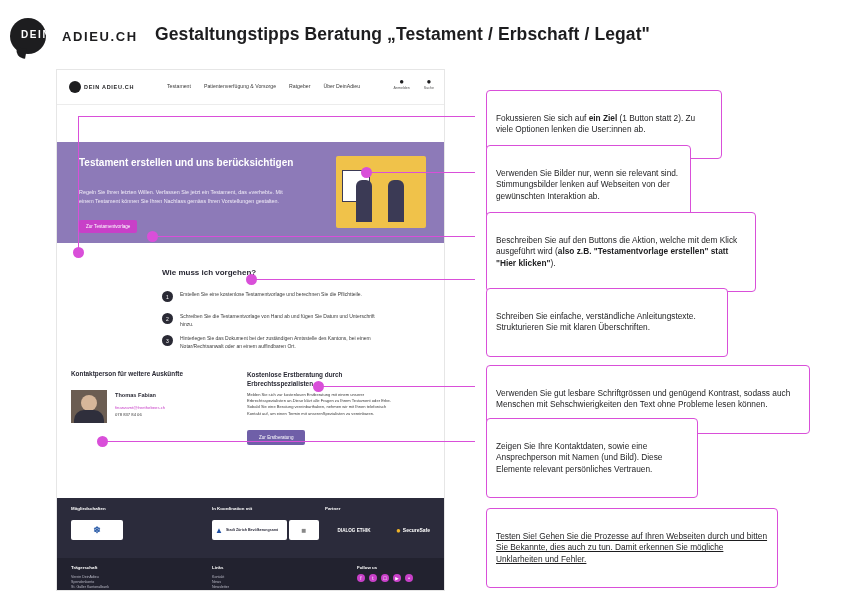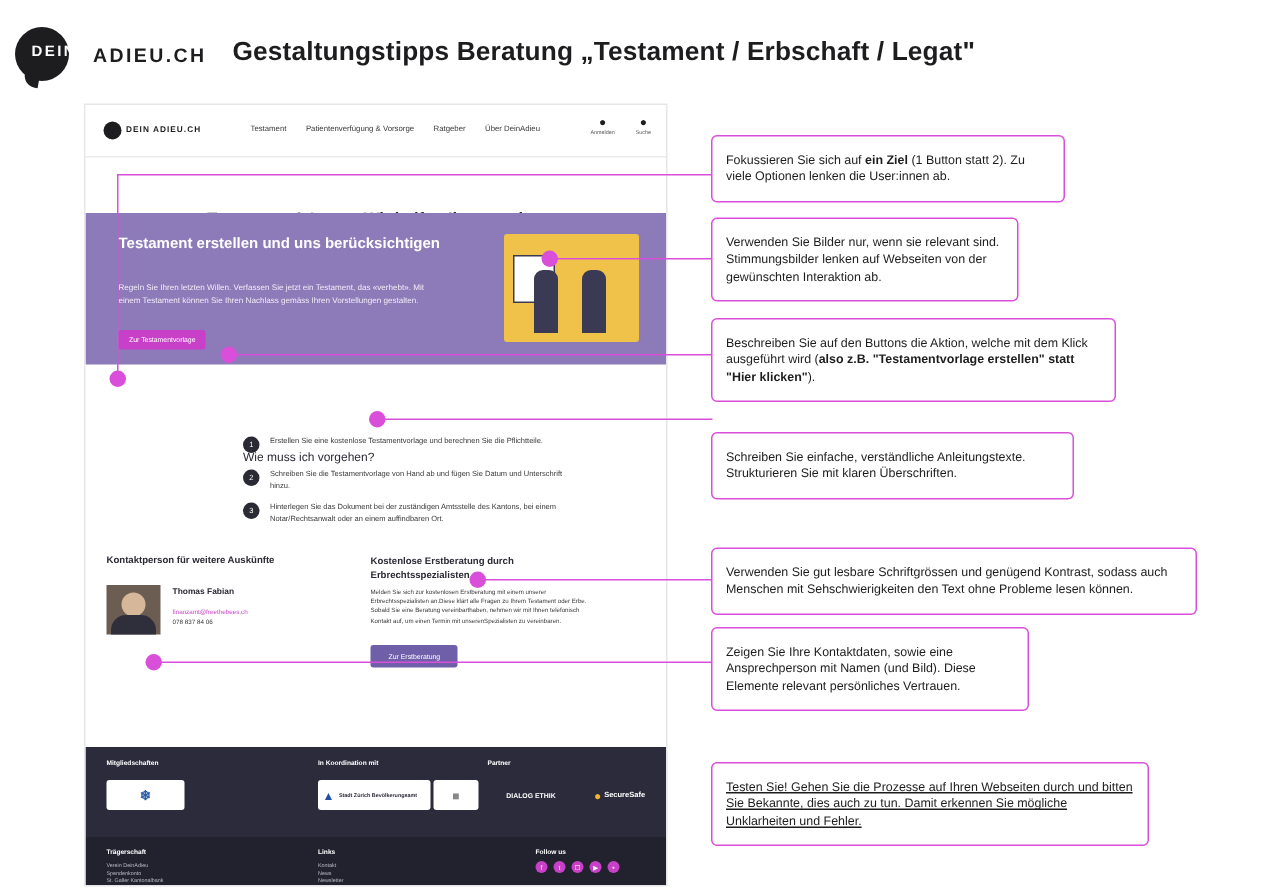--- a/index.html
+++ b/index.html
@@ -181,21 +181,21 @@
   }
 
   .mock-section {
     position: absolute;
     left: 0; top: 173px;
     width: 387px;
   }
   .mock-section .stitle {
     position: absolute;
     left: 105px; top: 25px;
-    font-size: 8px; font-weight: normal; color: #2a2a35; margin-top: 32px;
+    font-size: 8px; font-weight: bold; color: #2a2a35;
   }
   .step {
     position: absolute;
     left: 105px;
     display: flex;
     gap: 7px;
     width: 215px;
   }
   .step .num {
     flex: 0 0 auto;
@@ -325,24 +325,25 @@
     display: flex; align-items: center; justify-content: center;
   }
 
   
   .callout {
     position: absolute;
     box-sizing: border-box;
     border: 1px solid #d94fd9;
     border-radius: 4px;
     background: #ffffff;
-    padding: 10px 9px;
+    padding: 22px 9px;
     font-size: 8.3px;
     line-height: 11.4px;
     color: #1d1d1f;
+    margin-left: 12px;
   }
   .callout b { font-weight: bold; }
 
   .dot {
     position: absolute;
     width: 11px; height: 11px;
     border-radius: 50%;
     background: #d94fd9;
   }
   .conn {

